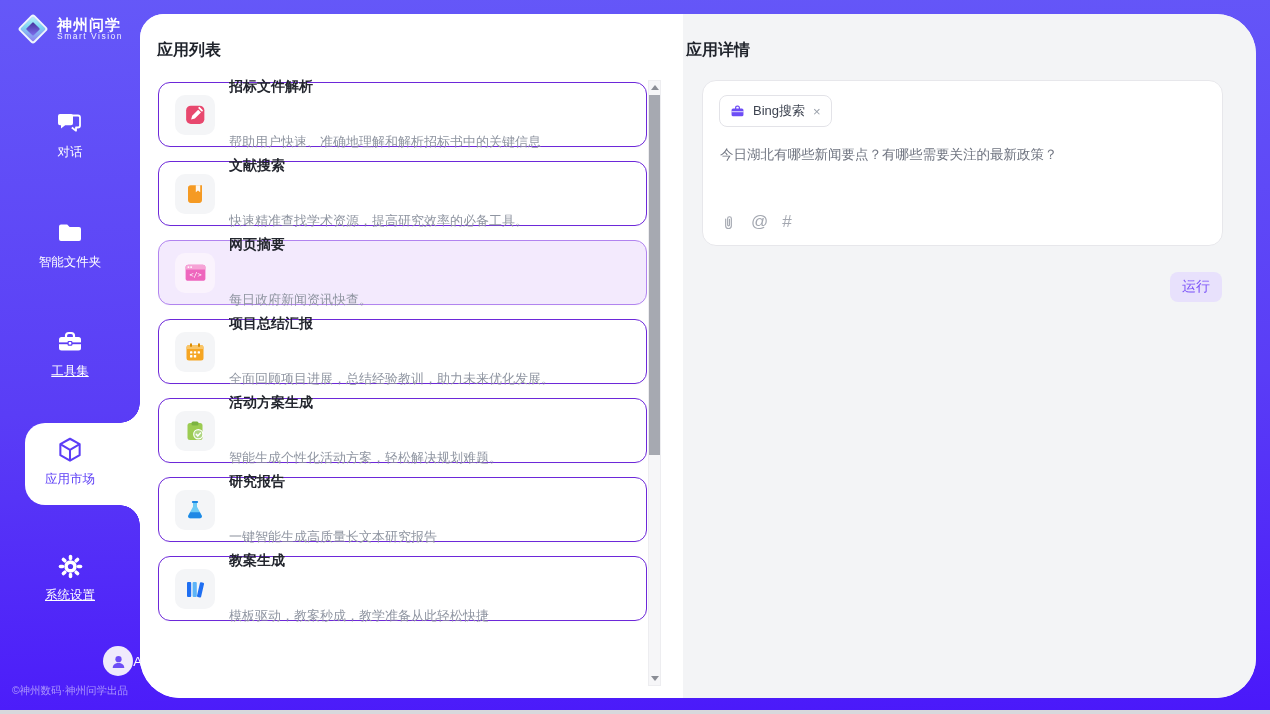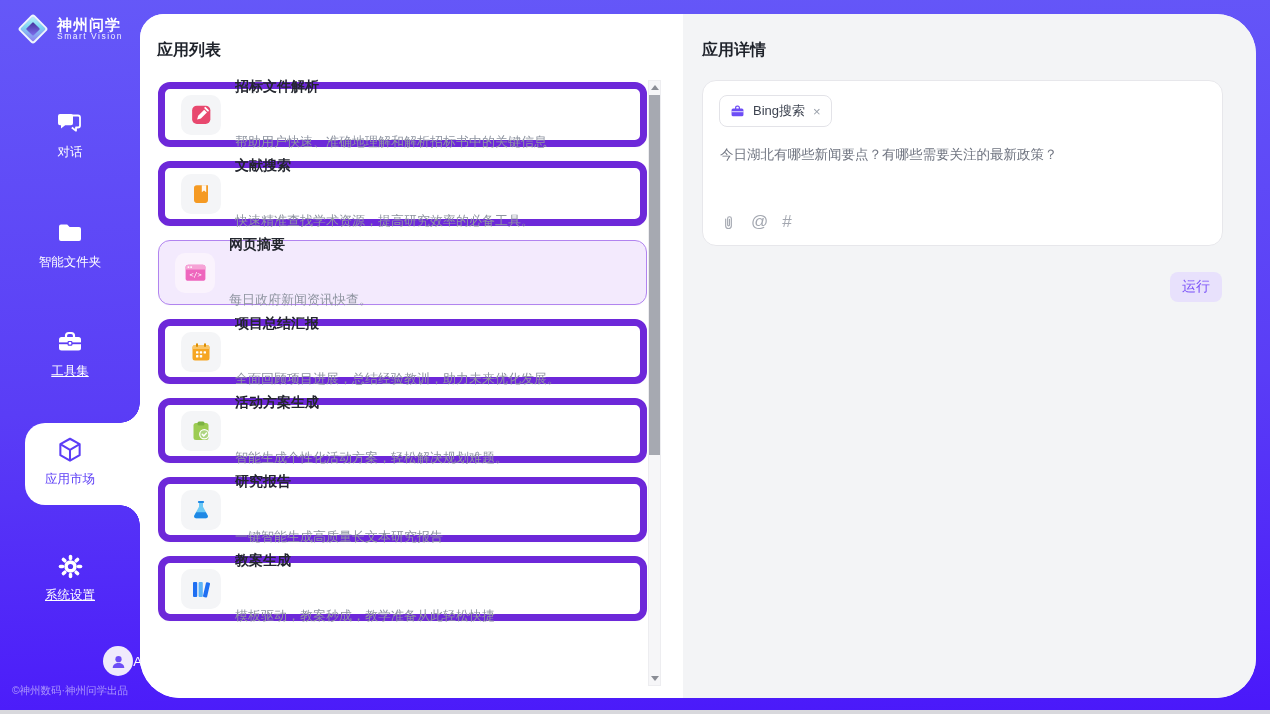--- a/index.html
+++ b/index.html
@@ -41,41 +41,41 @@
 
   
   .main { position:absolute; left:140px; top:14px; width:1116px; height:684px; background:#fff;
     border-radius:24px 40px 40px 40px; display:flex; overflow:hidden; }
 
   
   .list-panel { position:relative; width:543px; background:#fff; flex:0 0 auto; }
   .panel-title { font-size:16px; font-weight:bold; color:#1f232b; }
   .list-panel .panel-title { position:absolute; left:17px; top:26px; }
   .app-list { position:absolute; left:18px; top:68px; width:489px; }
-  .app-card { position:relative; height:65px; margin-bottom:14px; background:#fff; border:7px solid #6d28d9;
+  .app-card { position:relative; height:65px; margin-bottom:14px; background:#fff; border:1px solid #6d28d9;
     border-radius:12px; display:flex; align-items:center; padding:0 16px; gap:14px; cursor:pointer;
     box-shadow:0 1px 2px rgba(20,20,40,.02); }
   .app-card.selected { background:#f3eafd; border:1px solid #b184ef; }
   .app-tile { width:40px; height:40px; border-radius:10px; background:#f4f5f7; display:flex; align-items:center; justify-content:center; flex:0 0 auto; }
   .app-card.selected .app-tile { background:#faf3fd; }
   .app-info { display:flex; flex-direction:column; gap:5px; overflow:hidden; }
   .app-name { font-size:14px; font-weight:bold; color:#23262e; }
   .app-desc { font-size:13px; color:#8f95a1; white-space:nowrap;margin-top:32px; }
 
   
   .scrollbar { position:absolute; left:508px; top:66px; width:13px; height:606px; background:#f6f6f8; border:1px solid #ededf0; }
   .sb-btn { position:absolute; left:0; width:11px; height:13px; background:#f6f6f8; display:flex; align-items:center; justify-content:center; cursor:pointer; }
   .sb-up { top:0; } .sb-down { bottom:0; }
   .tri-up { width:0; height:0; border-left:4px solid transparent; border-right:4px solid transparent; border-bottom:5px solid #8a8d95; }
   .tri-down { width:0; height:0; border-left:4px solid transparent; border-right:4px solid transparent; border-top:5px solid #8a8d95; }
   .sb-thumb { position:absolute; left:0; top:14px; width:11px; height:360px; background:#a6a9b1; cursor:grab; }
 
   
   .detail-panel { position:relative; flex:1; background:#f3f4f6; }
-  .detail-panel .panel-title { position:absolute; left:19px; top:26px; }
+  .detail-panel .panel-title { position:absolute; left:3px; top:26px; }
   .detail-card { position:absolute; left:19px; top:66px; width:521px; height:166px; background:#fff;
     border:1px solid #e7e7eb; border-radius:14px; }
   .tool-tag { position:absolute; left:16px; top:14px; height:32px; display:inline-flex; align-items:center; gap:8px;
     border:1px solid #e3e3e8; border-radius:8px; padding:0 10px; background:#fff;text-align:center; }
   .tool-tag .tag-label { font-size:13px; color:#3d4350; }
   .tag-close { font-size:13px; color:#9aa0aa; cursor:pointer; line-height:1; }
   .query-text { position:absolute; left:17px; top:64px; width:480px; font-size:13.5px; color:#6f7480; line-height:1.5; }
   .card-toolbar { position:absolute; left:17px; bottom:13px; display:flex; align-items:center; gap:14px; }
   .tb-icon { color:#a3a7b0; font-size:17px; display:flex; align-items:center; cursor:pointer; }
   .run-btn { position:absolute; left:487px; top:258px; width:52px; height:30px; background:#e8e1fc; color:#7a52f8;

